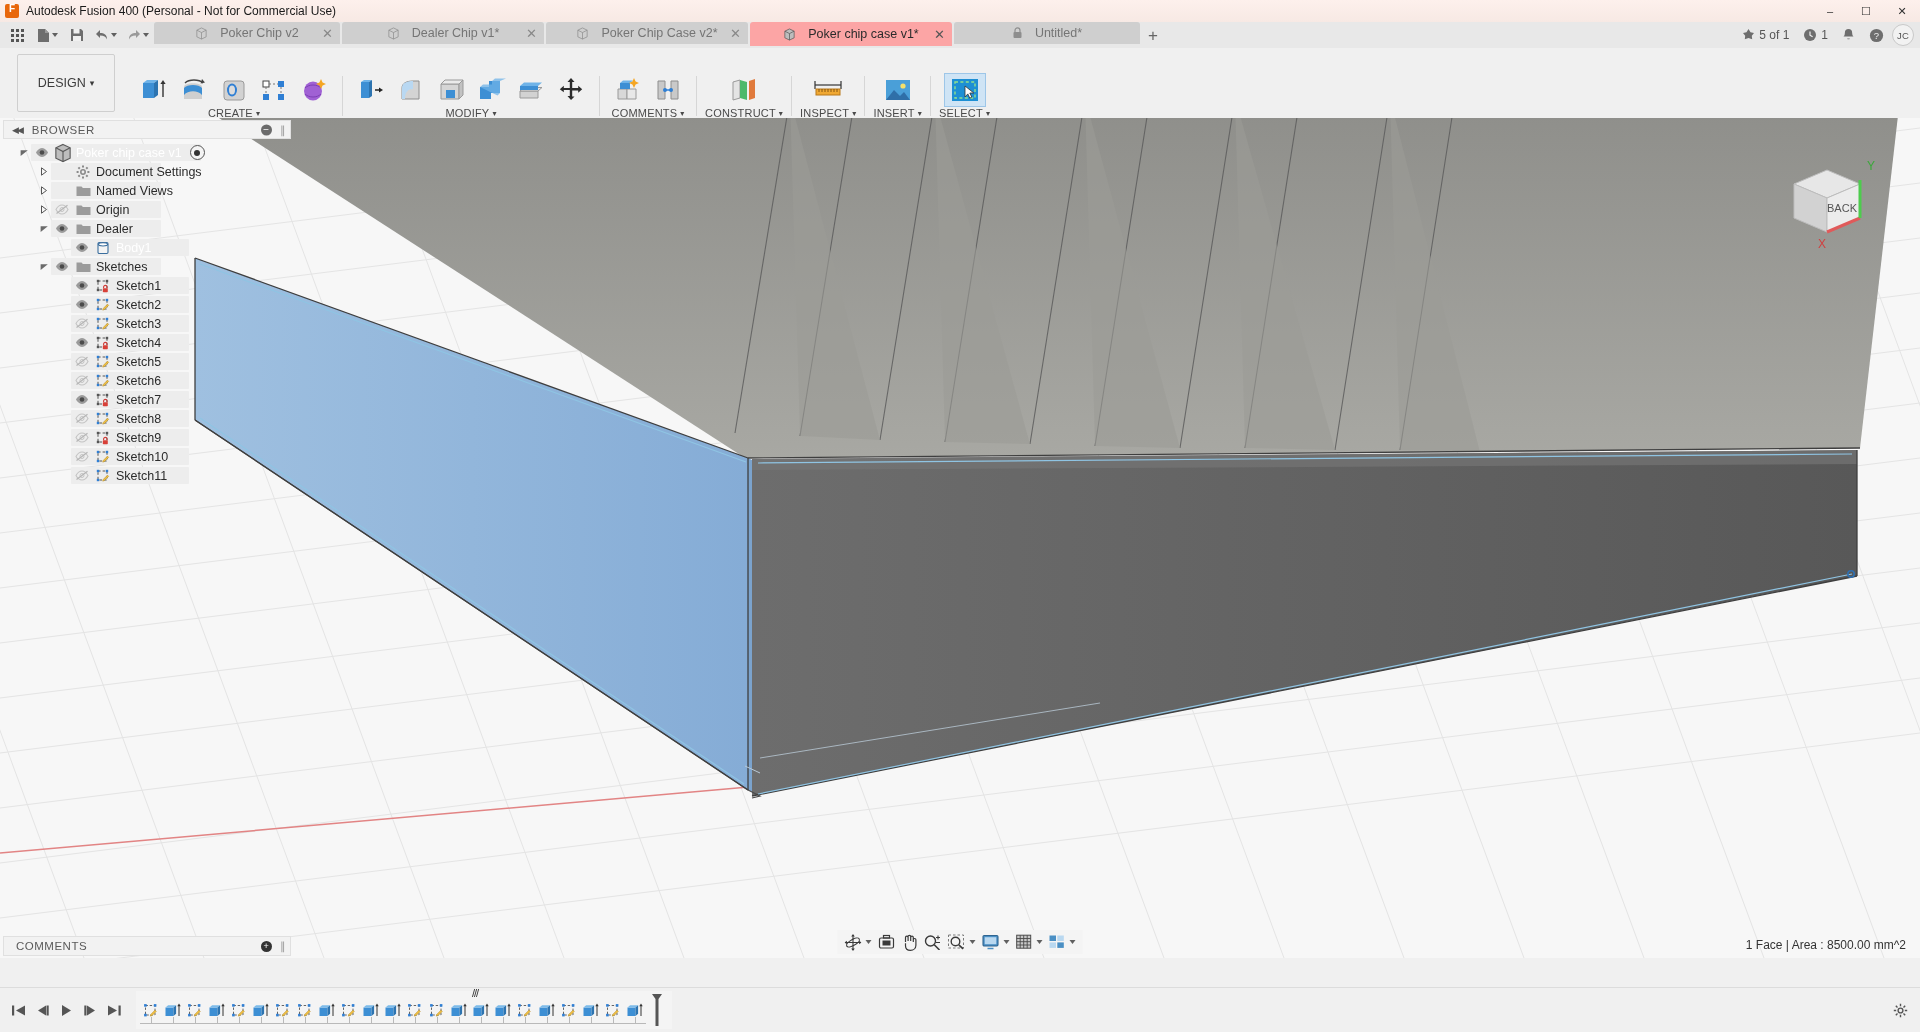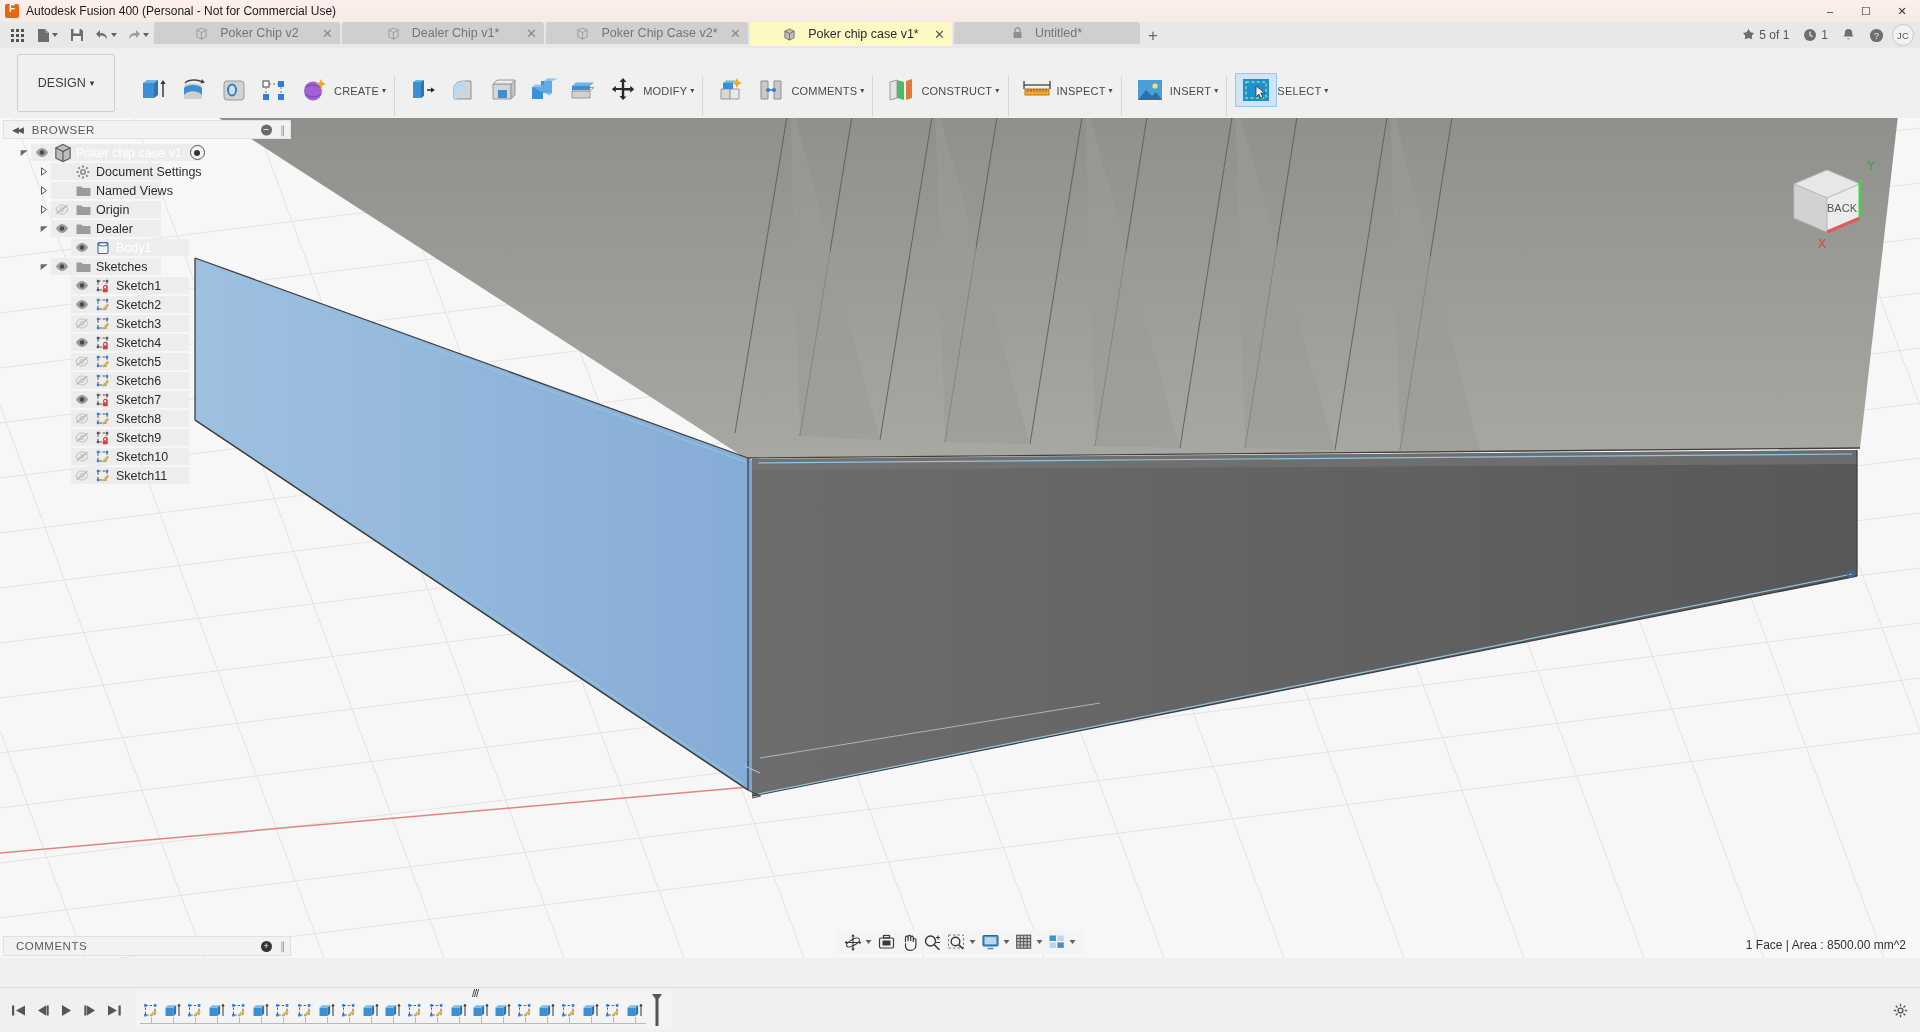--- a/index.html
+++ b/index.html
@@ -45,21 +45,21 @@
   }
   .qa-grid{display:grid;grid-template-columns:repeat(3,3px);grid-template-rows:repeat(3,3px);gap:2px;}
   .qa-grid i{background:#555;display:block;width:3px;height:3px;}
 
   .tabstrip{display:flex;align-items:flex-start;height:26px;flex:none;}
   .dtab{
     height:22px;min-width:170px;margin-right:2px;background:#cfcfcf;
     border-radius:3px 3px 0 0;display:flex;align-items:center;justify-content:center;
     position:relative;padding:0 8px;color:#757575;font-size:12.5px;
   }
-  .dtab.active{background:#fef9c3;color:#2b2b2b;height:24px;}
+  .dtab.active{background:#fca5a5;color:#2b2b2b;height:24px;}
   .dtab .cube{width:13px;height:13px;margin-right:6px;flex:none;}
   .dtab .lockico{width:11px;height:12px;margin-right:6px;flex:none;}
   .dtab .x{position:absolute;right:7px;top:50%;transform:translateY(-50%);
     font-size:13px;color:#888;line-height:1;}
   .dtab.active .x{color:#555;}
   .tab-add{width:22px;height:22px;display:flex;align-items:center;justify-content:center;
     font-size:17px;color:#666;line-height:1;padding-bottom:2px;}
 
   .qa-right{margin-left:auto;display:flex;align-items:center;height:26px;padding-right:6px;gap:2px;}
   .qa-r-item{display:flex;align-items:center;height:24px;padding:0 6px;color:#555;font-size:12px;gap:4px;}
@@ -81,21 +81,21 @@
   .ribtabs{position:absolute;left:135px;top:1px;display:flex;gap:0;}
   .ribtab{
     height:22px;padding:0 14px;display:flex;align-items:center;justify-content:center;
     font-size:11.5px;color:#4a4a4a;letter-spacing:.3px;position:relative;white-space:nowrap;
   }
   .ribtab.active{color:#1d8fd4;}
   .ribtab.active:after{
     content:"";position:absolute;left:8px;right:8px;bottom:-3px;height:3px;background:#1d8fd4;
   }
   .ribgroups{position:absolute;left:130px;top:26px;display:flex;align-items:flex-start;height:44px;}
-  .rgroup{display:flex;flex-direction:row;align-items:center;position:relative;padding:0 4px;justify-content:flex-end;}
+  .rgroup{display:flex;flex-direction:column;align-items:center;position:relative;padding:0 4px;justify-content:flex-end;}
   .rgroup .icons{display:flex;align-items:center;height:32px;gap:0;}
   .ricon{width:40px;height:32px;display:flex;align-items:center;justify-content:center;position:relative;}
   .ricon.sel{background:#cfe4f5;border:1px solid #9dc6e8;}
   .rglabel{
     font-size:11px;color:#4a4a4a;display:flex;align-items:center;gap:3px;margin-top:1px;letter-spacing:.2px;
   }
   .rdiv{width:1px;height:40px;background:#d6d6d6;margin:0 4px;align-self:center;}
 
   
   .canvas{

